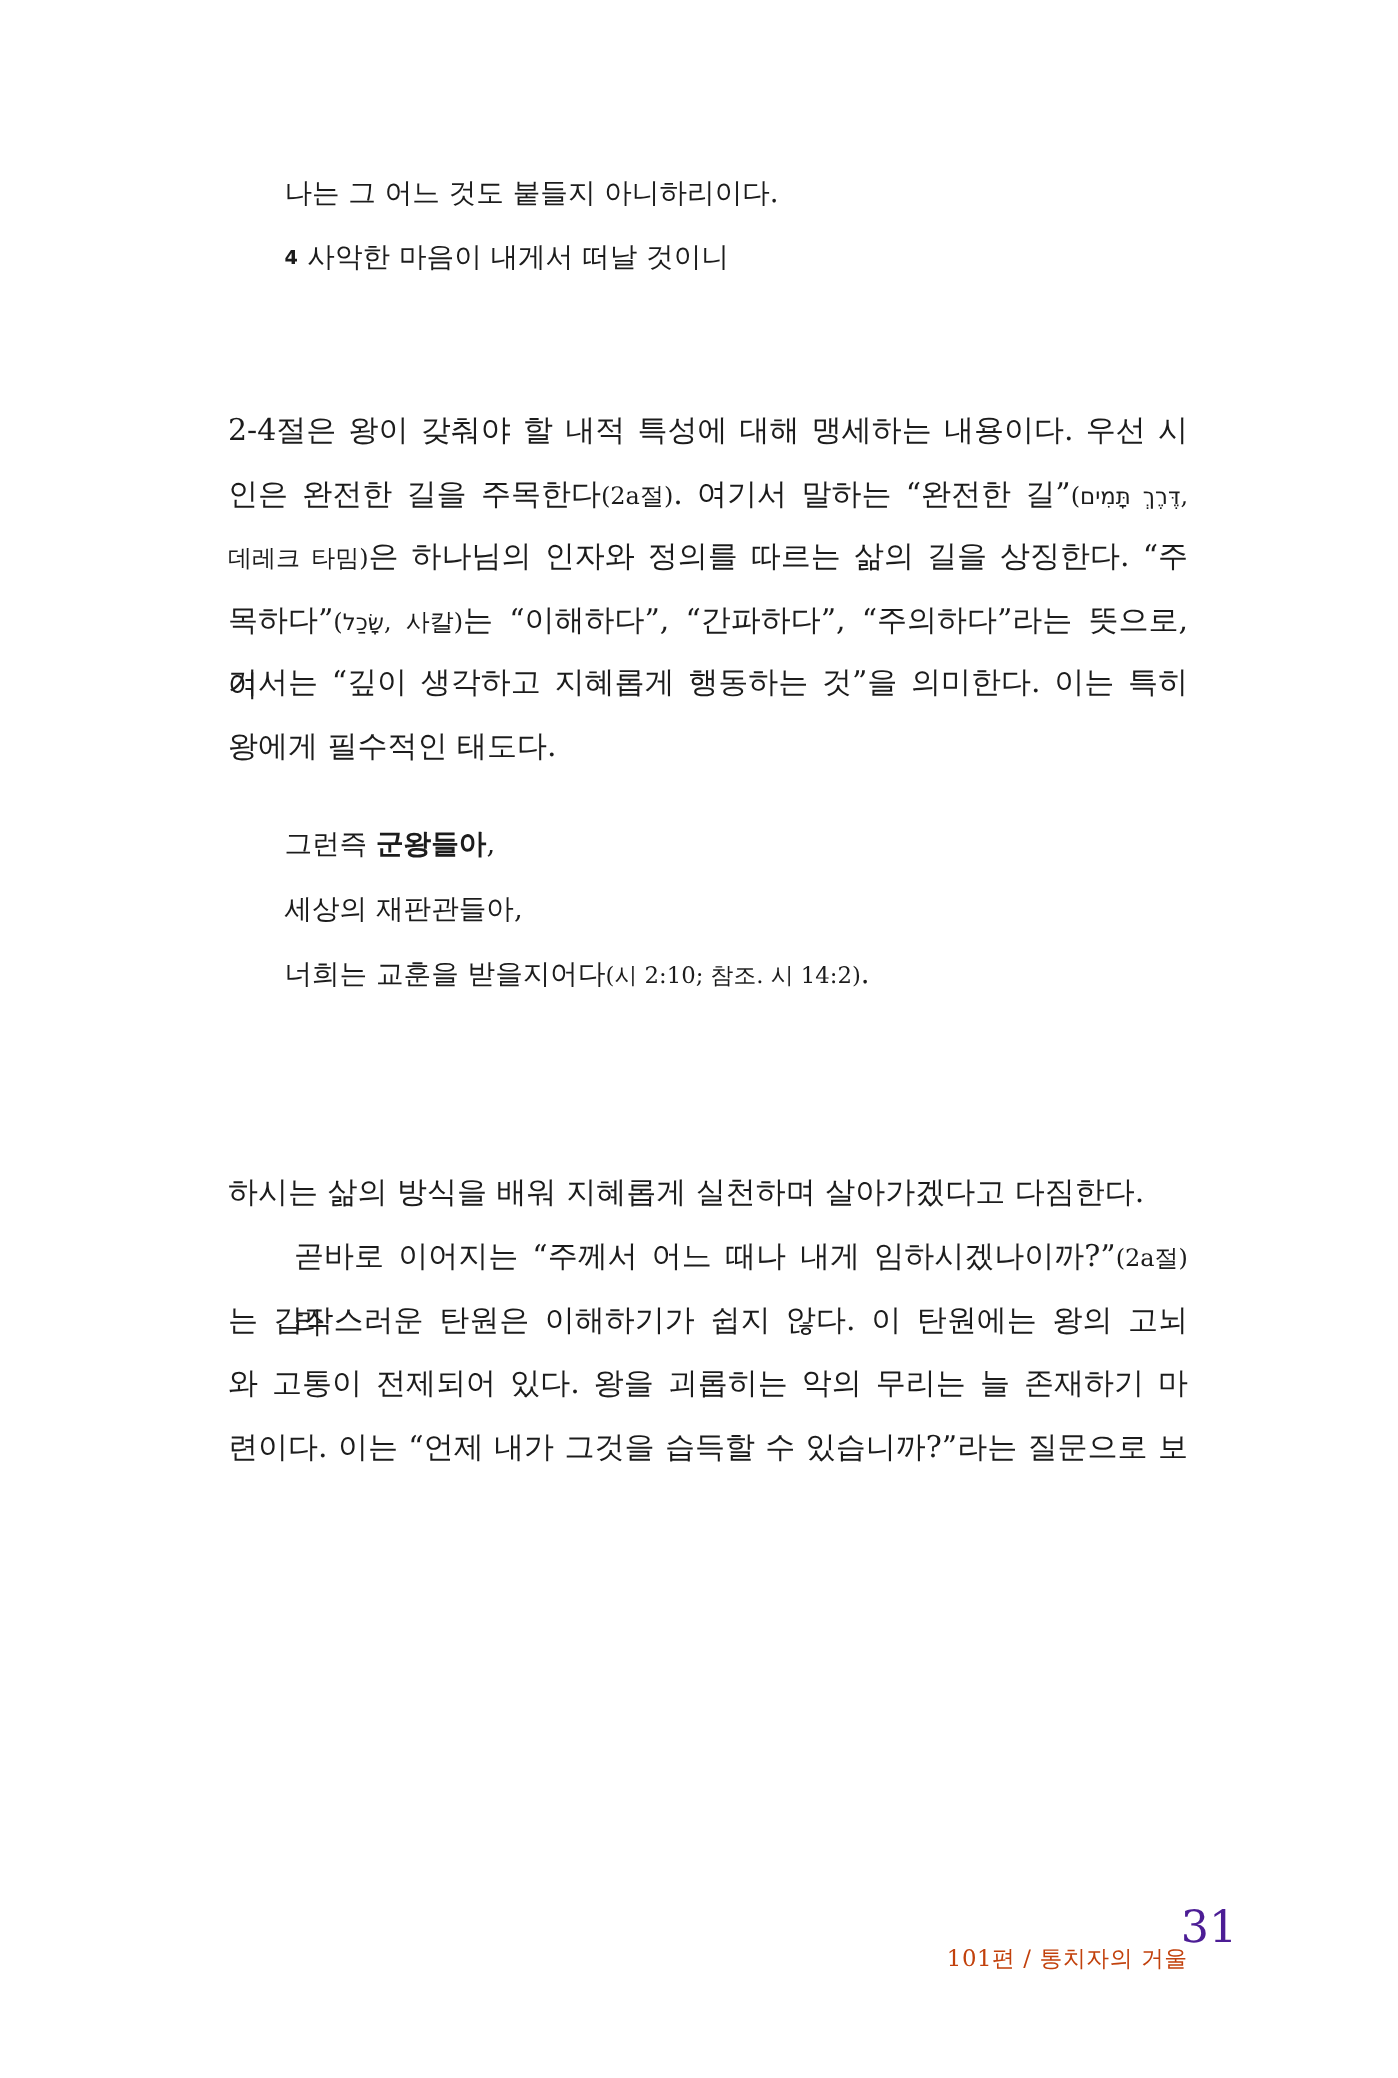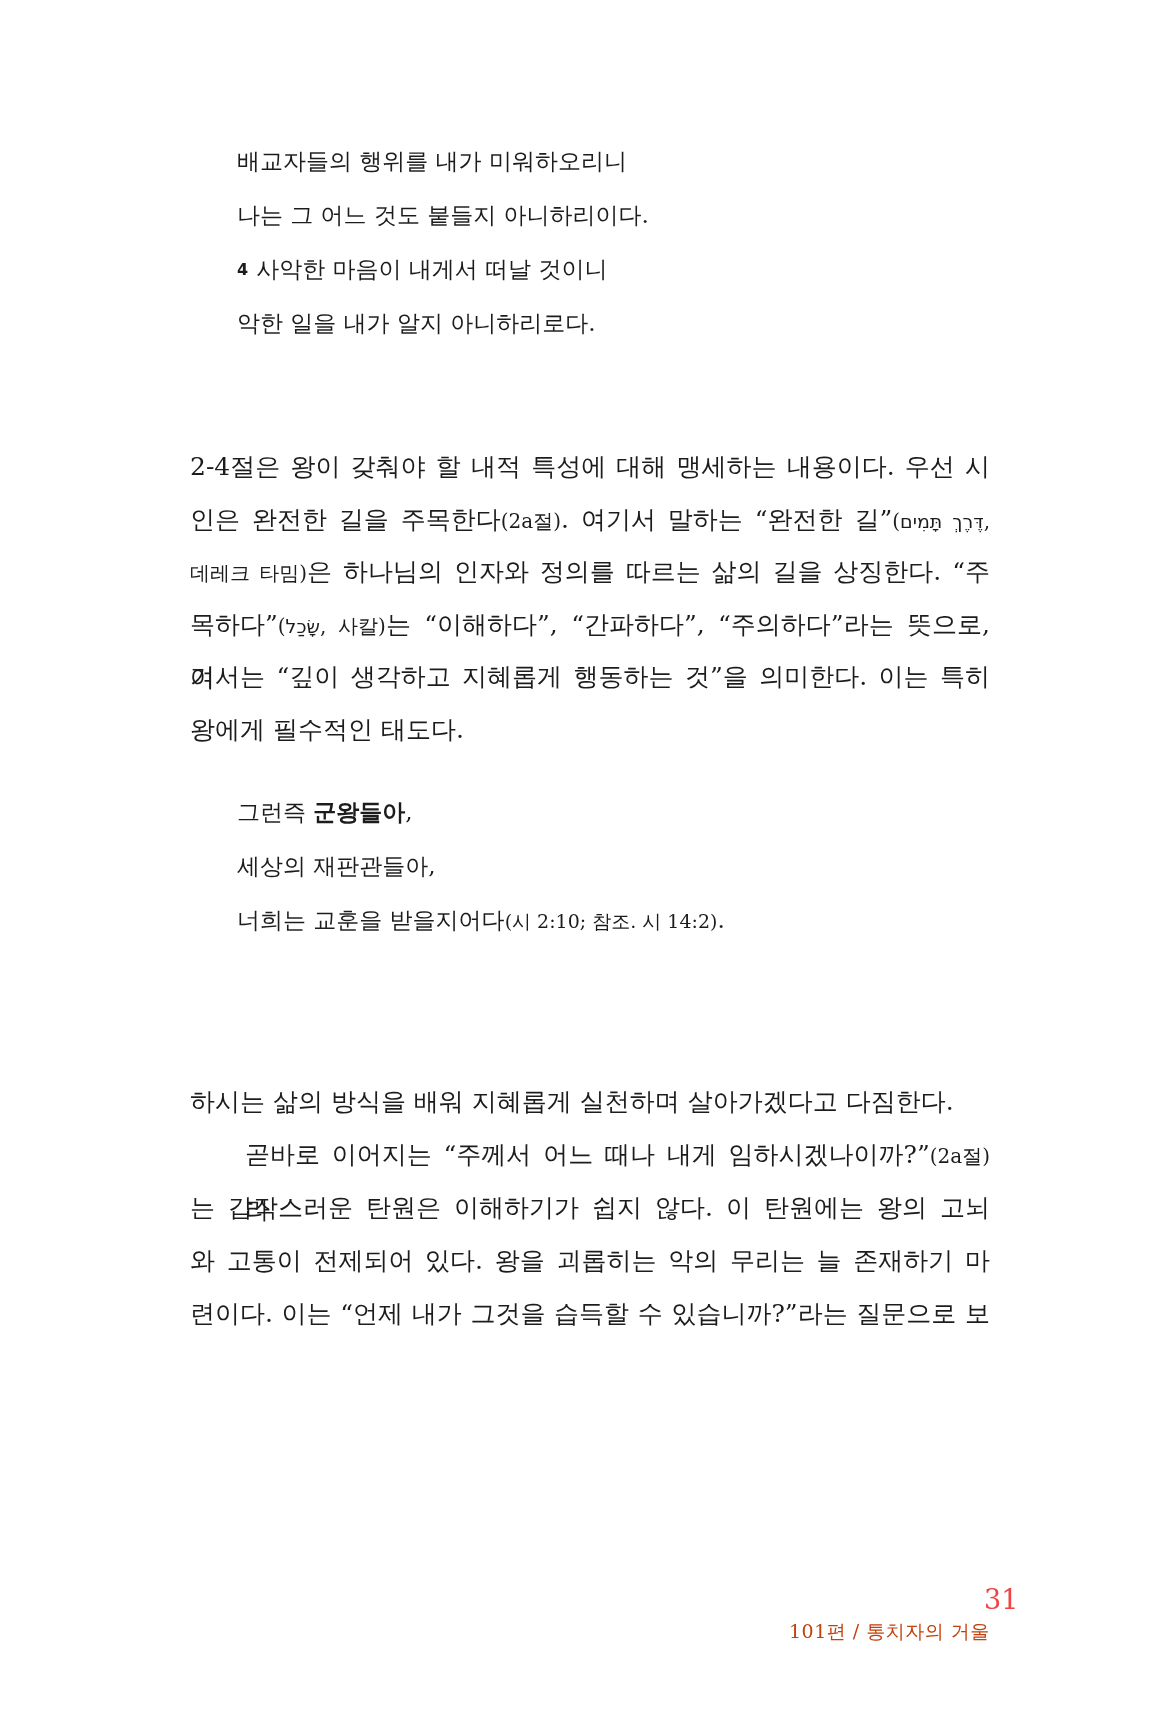--- a/index.html
+++ b/index.html
@@ -40,45 +40,39 @@
     font-family: "DejaVu Sans", "Liberation Sans", sans-serif;
   }
   .hebrew {
     font-family: "DejaVu Sans", sans-serif;
     font-size: 19px;
     direction: rtl; unicode-bidi: isolate;
   }
 
   .page-number {
     position: absolute; left: 984px; top: 1584px;
-    font-size: 27px; color: #ef4444;
+    font-size: 37px; color: #4c1d95;
   }
   .footer-title {
     position: absolute; left: 789px; top: 1619px;
     font-size: 19px; color: #c2410c; letter-spacing: 0.5px;
   }
 </style>
 </head>
 <body>
 
 <div class="page">
   <div class="content">
 
     <div class="quote quote1">
       <div class="qline">
-        <span>배교자들의 행위를 내가 미워하오리니</span>
-      </div>
-      <div class="qline">
         <span>나는 그 어느 것도 붙들지 아니하리이다.</span>
       </div>
       <div class="qline">
         <span class="verse-num">4</span><span>사악한 마음이 내게서 떠날 것이니</span>
-      </div>
-      <div class="qline">
-        <span>악한 일을 내가 알지 아니하리로다.</span>
       </div>
     </div>
 
     <div class="para para1">
       <div class="pline j">
         <span>2-4절은 왕이 갖춰야 할 내적 특성에 대해 맹세하는 내용이다. 우선 시</span>
       </div>
       <div class="pline j">
         <span>인은 완전한 길을 주목한다</span><span class="small">(2a절)</span><span>. 여기서 말하는 “완전한 길”</span><span class="small">(</span><span class="hebrew" dir="rtl">דֶּרֶךְ תָּמִים</span><span class="small">,</span>
       </div>

